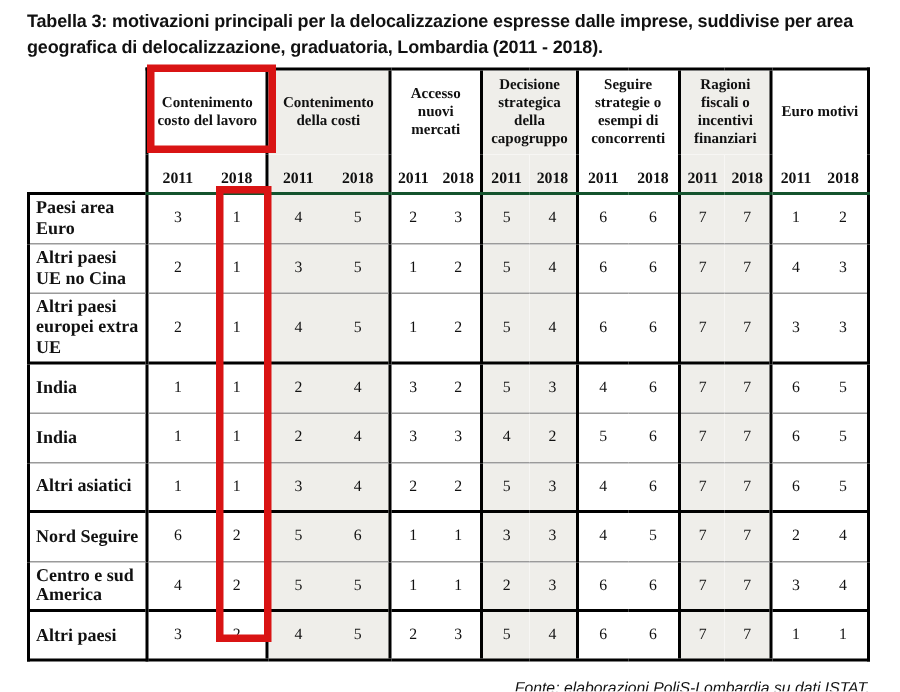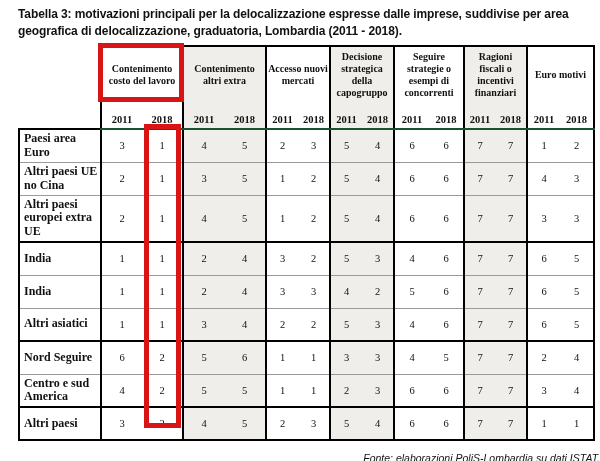--- a/index.html
+++ b/index.html
@@ -1,20 +1,20 @@
 <!DOCTYPE html>
 <html><head>
 <meta charset="utf-8">
 <style>
   html,body{margin:0;padding:0;background:#ffffff;}
   .page{
     position:relative;
     width:600px;height:461px;
     box-sizing:border-box;
-    padding:6px 0 0 18px;
+    padding:6px 20px 0 18px;
     background:#ffffff;
     font-family:"Liberation Sans",sans-serif;
     overflow:hidden;
   }
   .title{
     width:566px;
     font-size:12px;
     font-weight:bold;
     color:#111;
     line-height:1.42;
@@ -107,21 +107,21 @@
           <col style="width: 35px;">
           <col style="width: 31px;">
           <col style="width: 32px;">
           <col style="width: 33px;">
           <col style="width: 34px;">
         </colgroup>
       <thead id="thead">
           <tr>
             <td class="corner" rowspan="2"></td>
             <th class="mot" colspan="2">Contenimento costo del lavoro</th>
-            <th class="mot sh" colspan="2">Contenimento altri extra</th>
+            <th class="mot sh" colspan="2">Contenimento della costi</th>
             <th class="mot" colspan="2">Accesso nuovi mercati</th>
             <th class="mot sh" colspan="2">Decisione strategica della capogruppo</th>
             <th class="mot" colspan="2">Seguire strategie o esempi di concorrenti</th>
             <th class="mot sh" colspan="2">Ragioni fiscali o incentivi finanziari</th>
             <th class="mot gr" colspan="2">Euro motivi</th>
           </tr>
           <tr>
             <td class="yr gl">2011</td>
             <td class="yr">2018</td>
             <td class="yr gl sh">2011</td>

